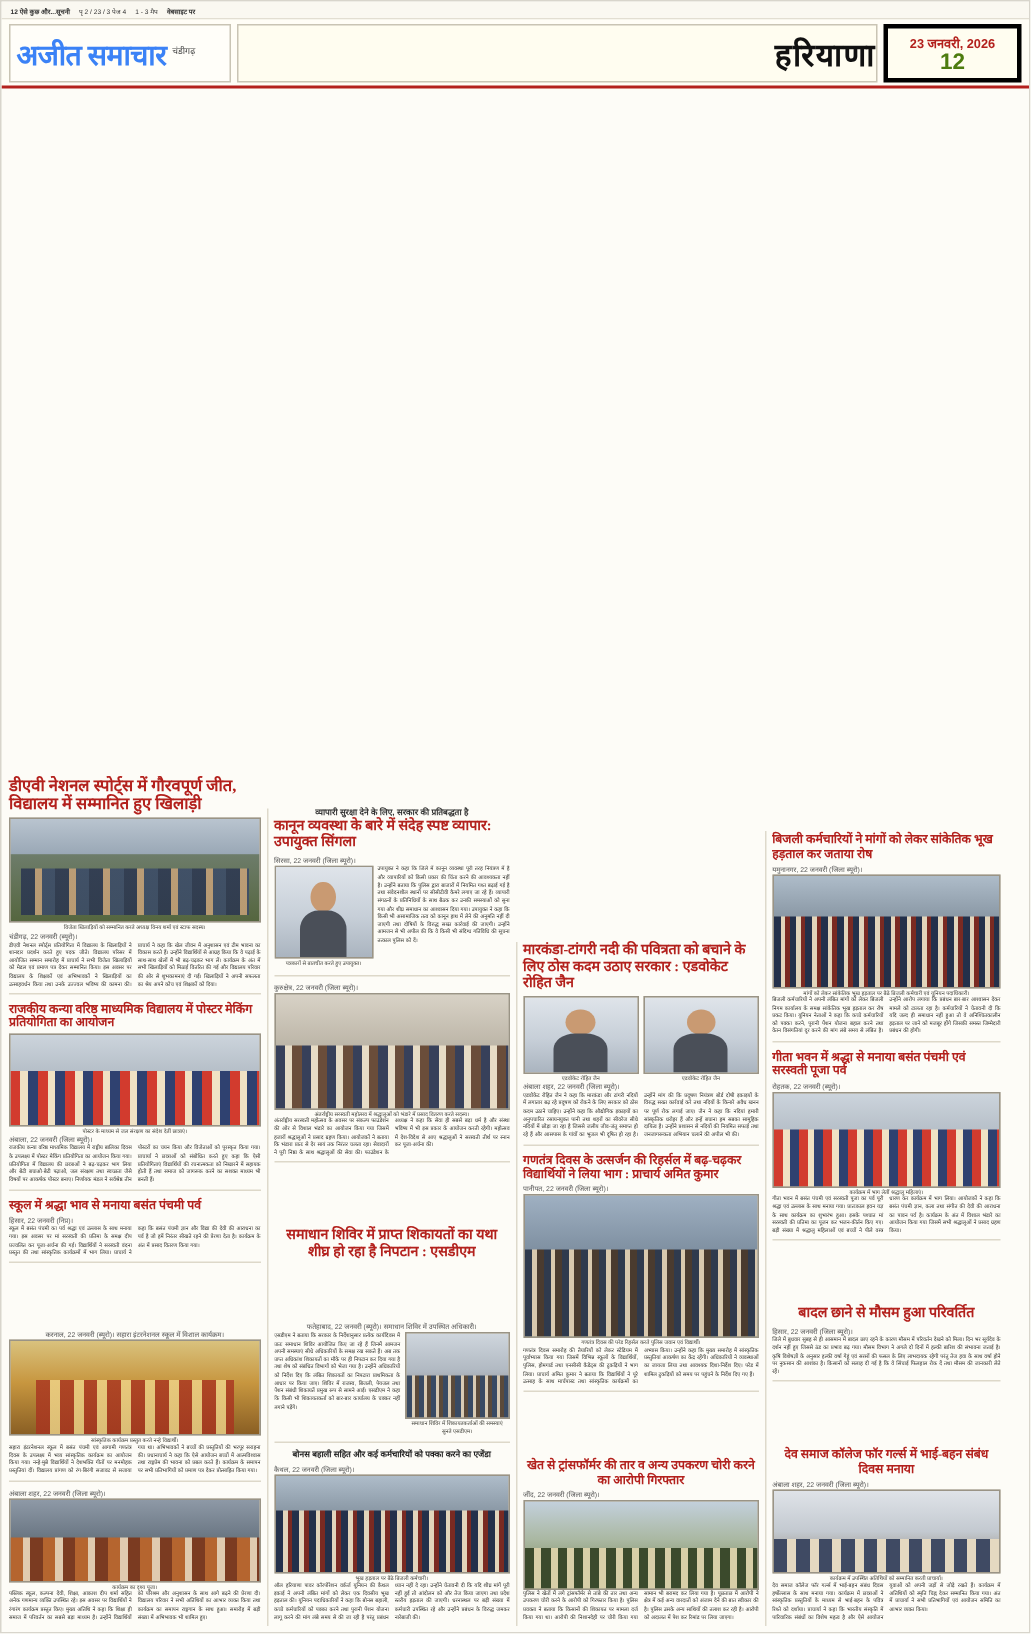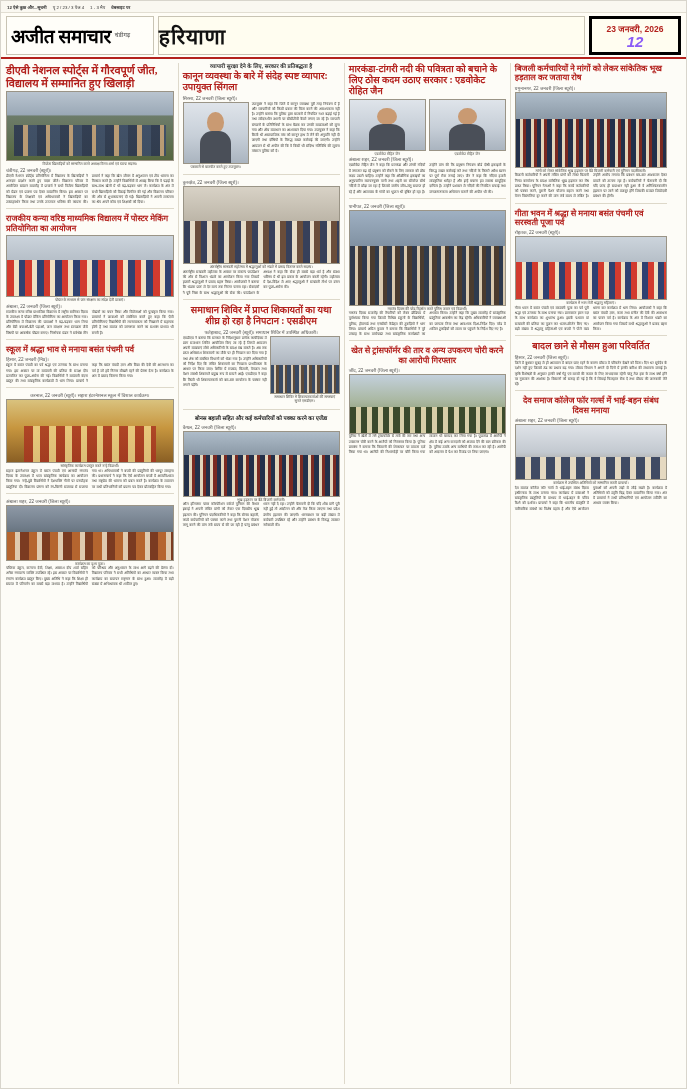--- a/index.html
+++ b/index.html
@@ -40,53 +40,54 @@
     padding: 3px 5px 2px 5px;
     gap: 4px;
   }
   .mast-left {
     display: flex; align-items: center; gap: 4px;
     border: 1px solid #c9c4b4;
     padding: 1px 4px;
     background: #fffef9;
   }
   .mast-logo {
-    font-size: 19px; font-weight: bold; color: #000000;
+    font-size: 19px; font-weight: bold; color: #3b82f6;
     letter-spacing: -0.4px;
     font-family: "Liberation Serif", serif;
   }
   .mast-logo-sub {
     font-size: 6px; color: #444; line-height: 1.1; width: 34px;
   }
   .mast-center {
     flex: 1;
     border: 1px solid #c9c4b4;
     background: #fffdf0;
-    display: flex; align-items: center; justify-content: flex-start;
+    display: flex; align-items: center; justify-content: flex-end;
   }
   .mast-center .state {
     font-size: 21px; font-weight: bold; color: #111;
     font-family: "Liberation Serif", serif;
     letter-spacing: 1px;
   }
   .mast-right {
     width: 92px;
     border: 3px solid #000000;
     background: #fffdf0;
     display: flex; flex-direction: column;
     align-items: center; justify-content: center;
   }
   .mast-date { font-size: 8.5px; font-weight: bold; color: #b3211d; }
-  .mast-page { font-size: 15px; font-weight: bold; color: #8b5cf6; line-height: 1; font-style: italic; }
+  .mast-page { font-size: 15px; font-weight: bold; color: #4d7c0f; line-height: 1; }
   
   .body-grid {
     display: flex;
     gap: 4px;
     padding: 4px 19px 6px 5px;
     height: calc(1089px - 12px - 46px);
+    align-items: flex-end;
   }
   .col { display: flex; flex-direction: column; gap: 4px; }
   .col-1 { width: 174px; }
   .col-2 { width: 168px; }
   .col-3 { width: 168px; }
   .col-4 { width: 163px; }
   .sep { border-left: 1px solid #ded9cb; }
   
   .article { border-bottom: 1px solid #ddd8c9; padding-bottom: 3px; }
   .article:last-child { border-bottom: none; }
@@ -193,21 +194,21 @@
   .sc-women { background: linear-gradient(180deg,#ccd4dc 0%,#b6bfc8 40%,#7e6f5f 100%); }
   .sc-women::after {
     content:""; position:absolute; left:0; right:0; bottom:0; height:60%;
     background: repeating-linear-gradient(90deg,#d23b2e 0 4%, #f0e2c4 4% 7%, #2f4170 7% 11%);
   }
   .sc-desk { background: linear-gradient(180deg,#dfe3e8 0%,#c3c9d0 50%,#8b7f6e 100%); }
   .sc-desk::after {
     content:""; position:absolute; left:0; right:0; bottom:0; height:42%;
     background: repeating-linear-gradient(90deg,#3f4a63 0 6%, #e5d9c1 6% 10%);
   }
-  .center { text-align: center; }
+  .center { text-align: center; margin-top: 40px; }
   .lead-wrap { overflow: hidden; }
 </style>
 </head>
 <body>
 
 <div class="page">
 
   <div class="microstrip">
     <span class="mi bold">12  ऐसे कुछ और...सूचनी</span>
     <span class="mi">पृ 2 / 23 / 3 पेज 4</span>
@@ -349,20 +350,21 @@
               <div class="ph-inner sc-portrait"></div>
             </div>
             <div class="cap">एडवोकेट रोहित जैन</div>
           </div>
         </div>
         <div class="byline">अंबाला शहर, 22 जनवरी (जिला ब्यूरो)।</div>
         <div class="txt c2">एडवोकेट रोहित जैन ने कहा कि मारकंडा और टांगरी नदियों में लगातार बढ़ रहे प्रदूषण को रोकने के लिए सरकार को ठोस कदम उठाने चाहिए। उन्होंने कहा कि औद्योगिक इकाइयों का अनुपचारित रसायनयुक्त पानी तथा शहरों का सीवरेज सीधे नदियों में छोड़ा जा रहा है जिससे जलीय जीव-जंतु समाप्त हो रहे हैं और आसपास के गांवों का भूजल भी दूषित हो रहा है। उन्होंने मांग की कि प्रदूषण नियंत्रण बोर्ड दोषी इकाइयों के विरुद्ध सख्त कार्रवाई करे तथा नदियों के किनारे अवैध खनन पर पूर्ण रोक लगाई जाए। जैन ने कहा कि नदियां हमारी सांस्कृतिक धरोहर हैं और इन्हें बचाना हम सबका सामूहिक दायित्व है। उन्होंने प्रशासन से नदियों की नियमित सफाई तथा जनजागरूकता अभियान चलाने की अपील भी की।</div>
       </div>
 
       <div class="article">
+        <div class="headline h-md">गणतंत्र दिवस के उत्सर्जन की रिहर्सल में बढ़-चढ़कर विद्यार्थियों ने लिया भाग : प्राचार्य अमित कुमार</div>
         <div class="byline">पानीपत, 22 जनवरी (जिला ब्यूरो)।</div>
         <div class="photo" style="height:96px;">
           <div class="ph-inner sc-crowd"></div>
         </div>
         <div class="cap">गणतंत्र दिवस की परेड रिहर्सल करते पुलिस जवान एवं विद्यार्थी।</div>
         <div class="txt c2">गणतंत्र दिवस समारोह की तैयारियों को लेकर स्टेडियम में पूर्वाभ्यास किया गया जिसमें विभिन्न स्कूलों के विद्यार्थियों, पुलिस, होमगार्ड तथा एनसीसी कैडेट्स की टुकड़ियों ने भाग लिया। प्राचार्य अमित कुमार ने बताया कि विद्यार्थियों ने पूरे उत्साह के साथ मार्चपास्ट तथा सांस्कृतिक कार्यक्रमों का अभ्यास किया। उन्होंने कहा कि मुख्य समारोह में सांस्कृतिक प्रस्तुतियां आकर्षण का केंद्र रहेंगी। अधिकारियों ने व्यवस्थाओं का जायजा लिया तथा आवश्यक दिशा-निर्देश दिए। परेड में शामिल टुकड़ियों को समय पर पहुंचने के निर्देश दिए गए हैं।</div>
       </div>
 
       <div class="article">
         <div class="headline h-md center">खेत से ट्रांसफॉर्मर की तार व अन्य उपकरण चोरी करने का आरोपी गिरफ्तार</div>

